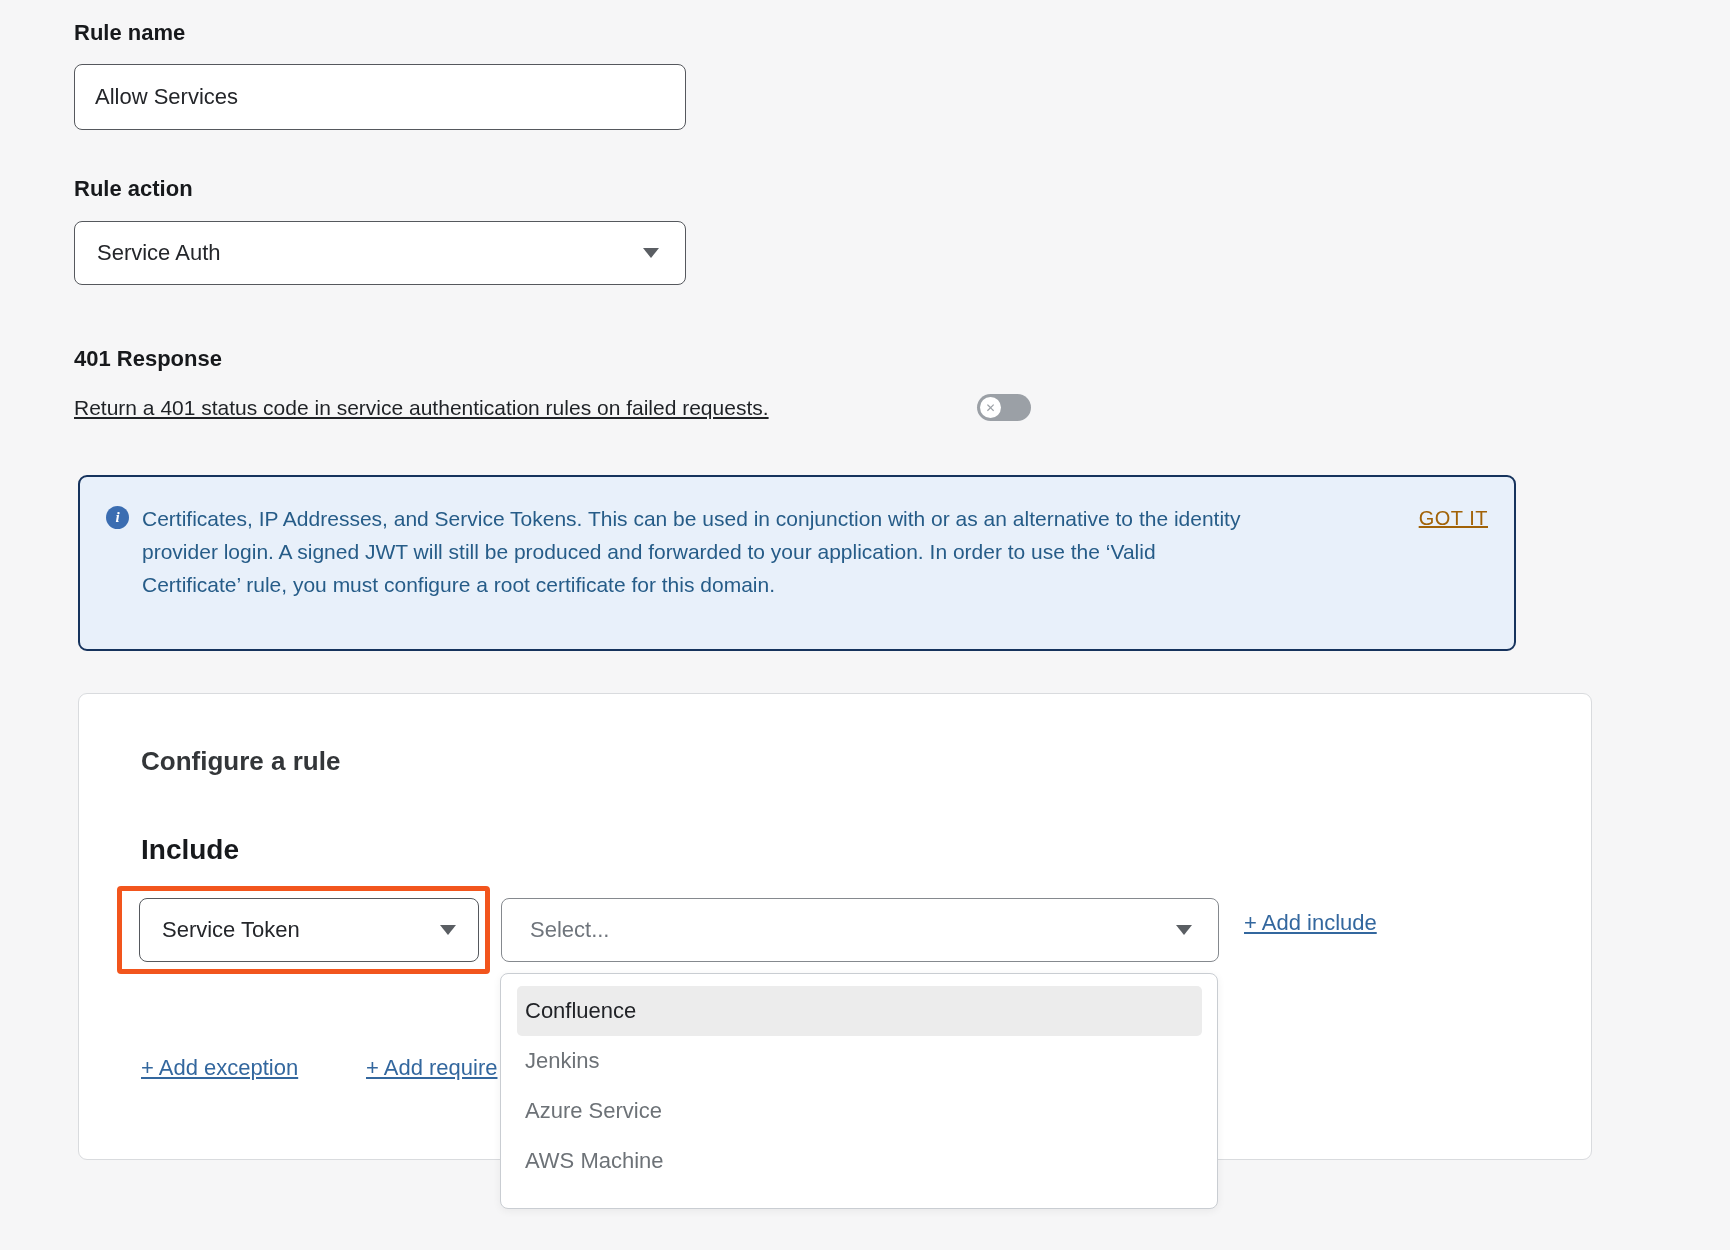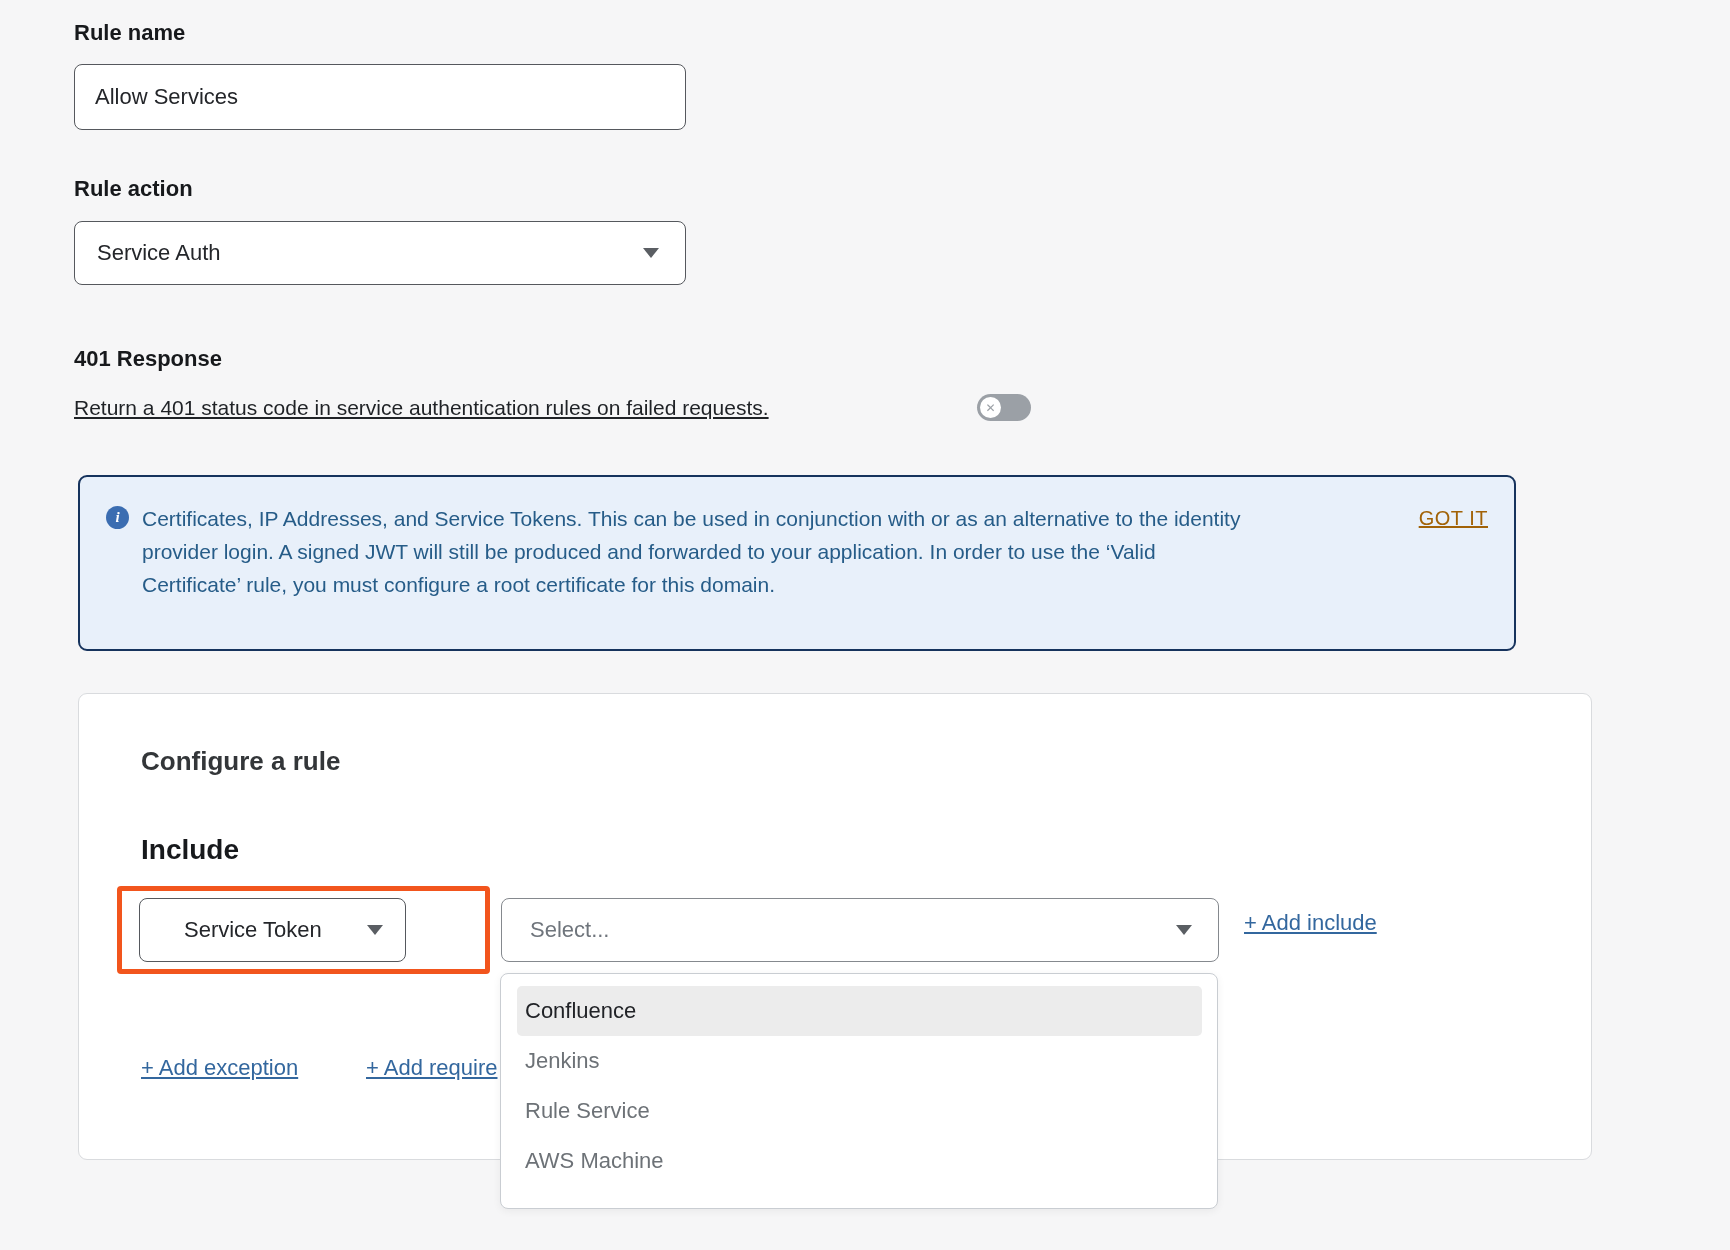--- a/index.html
+++ b/index.html
@@ -107,35 +107,35 @@
       <div>Certificate’ rule, you must configure a root certificate for this domain.</div>
     </div>
     <span class="gotit">GOT IT</span>
   </div>
 
   <div class="card">
     <div class="card-title">Configure a rule</div>
     <div class="include-lbl">Include</div>
 
     <div class="orange-focus"></div>
-    <div class="select" style="left:60px;top:204px;width:267px;height:64px;padding-left:22px;">
+    <div class="select" style="left:60px;top:204px;width:340px;height:64px;">
       <span class="val">Service Token</span>
       <span class="caret" style="right:22px;"></span>
     </div>
 
     <div class="select" style="left:422px;top:204px;width:718px;height:64px;border-color:#85898e;">
       <span class="val ph" style="padding-left:28px;">Select...</span>
       <span class="caret"></span>
     </div>
 
     <span class="link" style="left:1165px;top:216px;">+ Add include</span>
     <span class="link" style="left:62px;top:361px;">+ Add exception</span>
     <span class="link" style="left:287px;top:361px;">+ Add require</span>
   </div>
 
   <div class="panel">
     <div class="opt hl">Confluence</div>
     <div class="opt">Jenkins</div>
-    <div class="opt">Rule Service</div>
+    <div class="opt">Azure Service</div>
     <div class="opt">AWS Machine</div>
   </div>
 
 </div>
 
 </body></html>

